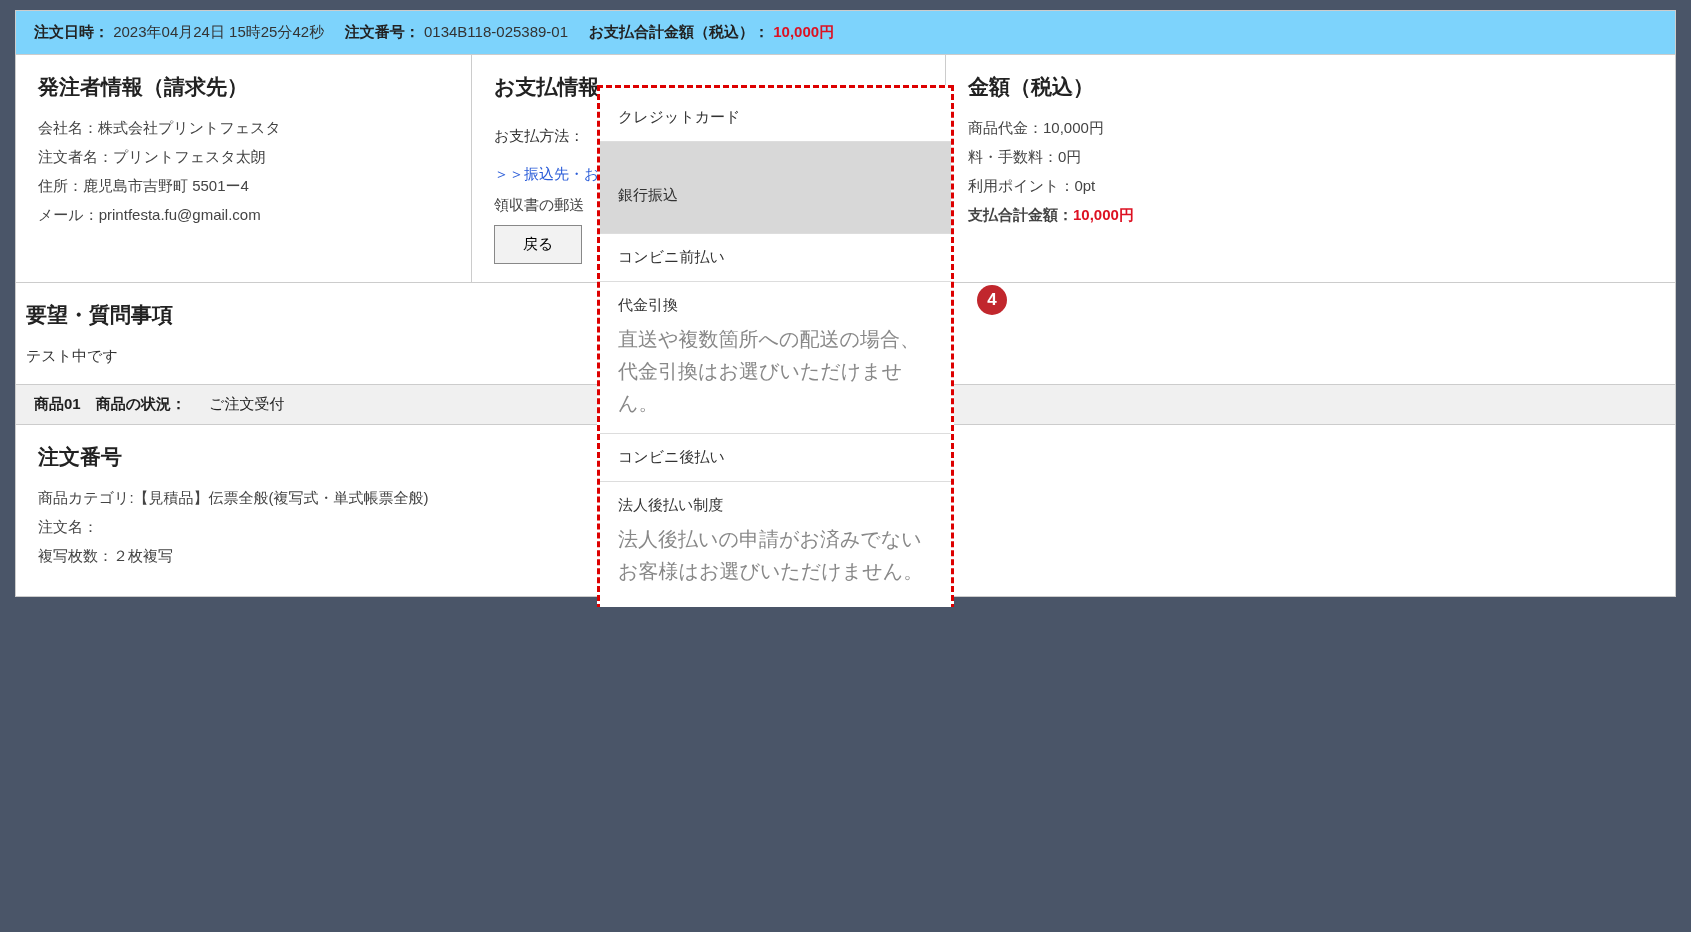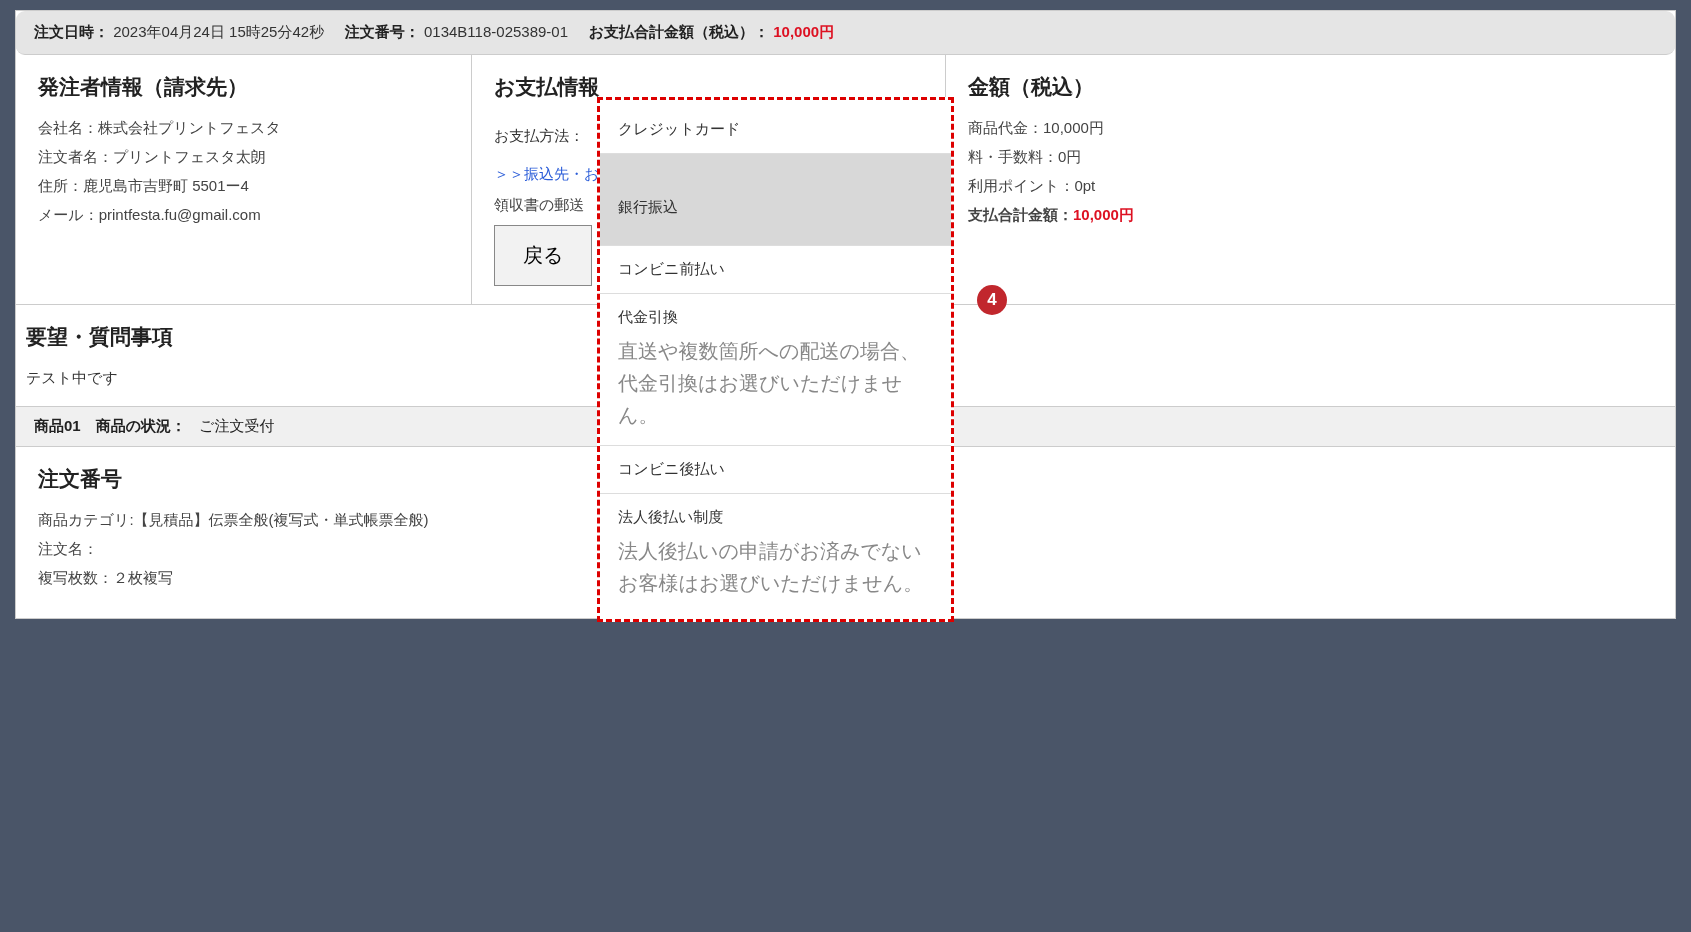--- a/index.html
+++ b/index.html
@@ -8,24 +8,23 @@
       background: #4a5568;
       padding: 10px 15px;
       color: #333;
       font-size: 15px;
     }
     .container {
       background: #fff;
       border: 1px solid #ccc;
     }
     .header-bar {
-      background: #e5e5e5;
+      background: #7dd3fc;
       padding: 12px 18px;
       border-bottom: 1px solid #ccc;
-      border-radius: 9px;
     }
     .header-bar .label { font-weight: bold; color: #222; }
     .header-bar .sep { margin: 0 2px; }
     .amount-red { color: #d12; font-weight: bold; }
     .three-col {
       display: flex;
       border-bottom: 1px solid #ccc;
     }
     .col {
       padding: 18px 22px;
@@ -51,48 +50,48 @@
     .dropdown-box {
       border: 2px solid #111;
       width: 215px;
       height: 34px;
       background: #fff;
     }
     .blue-link { color: #2a5cd8; margin-bottom: 12px; }
     .back-btn {
       border: 1px solid #888;
       background: #f2f2f2;
-      padding: 16px 28px;
-      font-size: 20px;
+      padding: 9px 28px;
+      font-size: 15px;
       cursor: pointer;
     }
     .amount-small-red { color: #d12; font-weight: bold; }
     .request-section {
       padding: 18px 10px;
       border-bottom: 1px solid #ccc;
     }
     .product-status {
       background: #f0f0f0;
       padding: 10px 18px;
       border-bottom: 1px solid #ccc;
       font-weight: bold;
       color: #222;
     }
-    .product-status .status-text { font-weight: normal; margin-left: 13px; }
+    .product-status .status-text { font-weight: normal; margin-left: 23px; }
     .order-content {
       display: flex;
       padding: 18px 22px;
     }
     .order-left { width: 720px; }
     .order-right { flex: 1; }
     
     .dropdown-overlay {
       position: absolute;
       left: 125px;
-      top: 42px;
+      top: 30px;
       width: 357px;
       background: #fff;
       border: 3px dashed #d00;
       z-index: 10;
       padding: 6px 0;
     }
     .dd-item {
       padding: 14px 18px;
       border-bottom: 1px solid #ddd;
       font-size: 15px;

